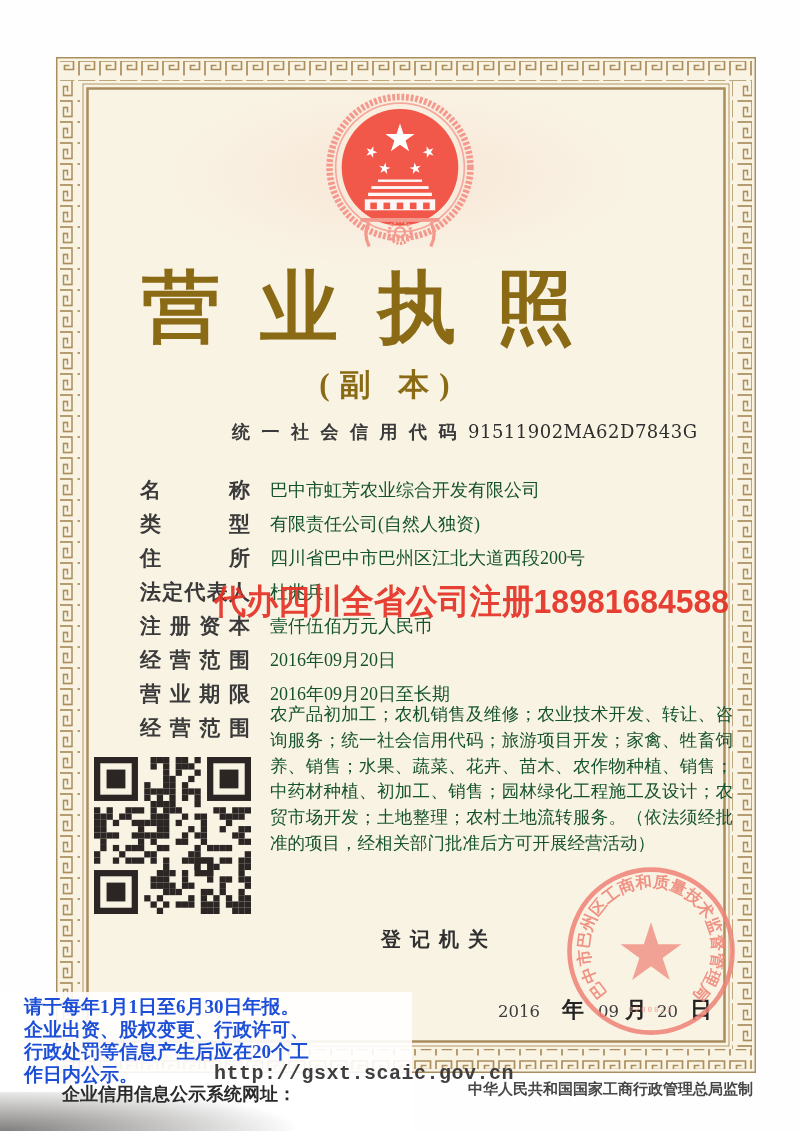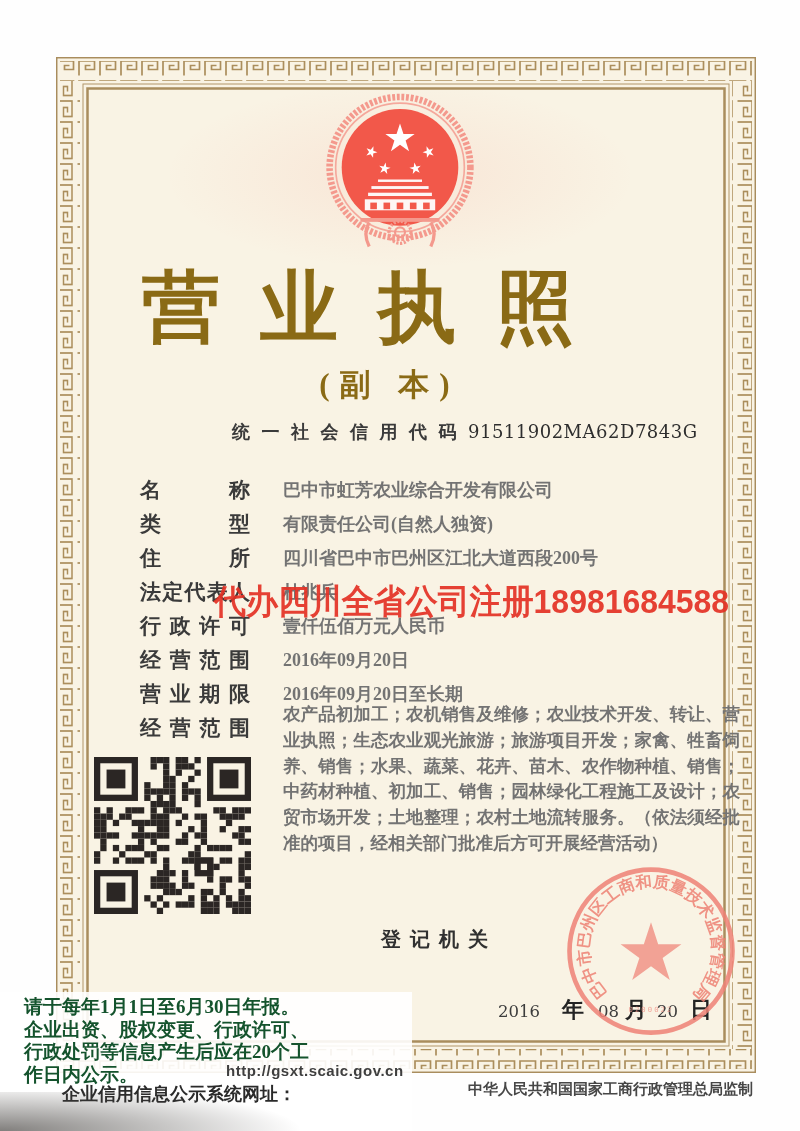--- a/index.html
+++ b/index.html
@@ -29,21 +29,21 @@
   
   #code-row{left:232px;top:420px;display:flex;align-items:baseline;white-space:nowrap;}
   #code-row .lab{font-size:18px;font-weight:700;color:#3a3a3a;letter-spacing:11.5px;}
   #code-row .val{font-size:18px;color:#2e2e2e;font-family:"DejaVu Serif",serif;letter-spacing:.5px;}
 
   
   #fields{left:140px;top:479px;width:600px;}
   .frow{display:flex;align-items:flex-start;margin-bottom:10.5px;}
   .frow .flab{width:110px;min-width:110px;font-size:21px;line-height:23.5px;font-weight:700;color:#3a3a3a;
     text-align:justify;text-align-last:justify;}
-  .frow .fval{margin-left:33px;font-size:18px;line-height:23.5px;font-weight:700;color:#737373;white-space:nowrap;}
+  .frow .fval{margin-left:20px;font-size:18px;line-height:23.5px;font-weight:400;color:#14532d;white-space:nowrap;}
   .frow.scope .fval{white-space:normal;width:463px;font-size:17.5px;line-height:25.8px;
     text-align:justify;margin-top:-15px;}
 
   
   #watermark-ad{left:214px;top:579px;font-family:"Liberation Sans",sans-serif;font-weight:bold;
     font-size:34px;color:#e43125;opacity:.92;white-space:nowrap;transform:scaleX(.94);transform-origin:left top;}
 
   
   #qr{left:94px;top:757px;width:157px;height:157px;}
 
@@ -58,25 +58,25 @@
   #issue-date .g2{margin:0 10px 0 6px;}  
   #issue-date .g3{margin-left:12px;}     
 
   
   #seal{left:553px;top:851px;width:196px;height:196px;opacity:.85;}
 
   
   #slip{left:0;top:992px;width:412px;height:139px;background:rgba(255,255,255,.9);}
 
   
-  #footer-note{left:24px;top:996px;color:#14532d;}
+  #footer-note{left:24px;top:996px;color:#1d4ed8;}
   #footer-note .ln{font-size:19px;line-height:22.6px;font-weight:600;white-space:nowrap;}
   #website-label{left:62px;top:1082px;font-size:18px;font-weight:600;color:#2a2a2a;white-space:nowrap;}
-  #website-url{left:226px;top:1062px;font-family:Liberation Sans, sans-serif;font-weight:bold;
-    font-size:15px;letter-spacing:.5px;color:#3f3f3f;white-space:nowrap;}
+  #website-url{left:214px;top:1062px;font-family:Liberation Mono, monospace;font-weight:bold;
+    font-size:20px;letter-spacing:.5px;color:#3f3f3f;white-space:nowrap;}
 
   
   #issuer-note{left:468px;top:1080px;font-size:15px;font-weight:600;color:#474747;white-space:nowrap;}
 
   
   #scan-shadow{left:0;top:1092px;width:430px;height:39px;
     background:radial-gradient(ellipse 100% 170% at 0% 100%, rgba(80,77,74,.72), rgba(80,77,74,0) 70%);}
 </style>
 </head>
 <body>
@@ -159,34 +159,34 @@
   </div>
   <div class="frow">
     <span class="flab">住所</span>
     <span class="fval">四川省巴中市巴州区江北大道西段200号</span>
   </div>
   <div class="frow">
     <span class="flab">法定代表人</span>
     <span class="fval">杜兆兵</span>
   </div>
   <div class="frow">
-    <span class="flab">行政许可</span>
+    <span class="flab">注册资本</span>
     <span class="fval">壹仟伍佰万元人民币</span>
   </div>
   <div class="frow">
     <span class="flab">经营范围</span>
     <span class="fval">2016年09月20日</span>
   </div>
   <div class="frow">
     <span class="flab">营业期限</span>
     <span class="fval">2016年09月20日至长期</span>
   </div>
   <div class="frow scope">
     <span class="flab">经营范围</span>
-    <span class="fval">农产品初加工；农机销售及维修；农业技术开发、转让、营业执照；生态农业观光旅游；旅游项目开发；家禽、牲畜饲养、销售；水果、蔬菜、花卉、苗木、农作物种植、销售；中药材种植、初加工、销售；园林绿化工程施工及设计；农贸市场开发；土地整理；农村土地流转服务。（依法须经批准的项目，经相关部门批准后方可开展经营活动）</span>
+    <span class="fval">农产品初加工；农机销售及维修；农业技术开发、转让、咨询服务；统一社会信用代码；旅游项目开发；家禽、牲畜饲养、销售；水果、蔬菜、花卉、苗木、农作物种植、销售；中药材种植、初加工、销售；园林绿化工程施工及设计；农贸市场开发；土地整理；农村土地流转服务。（依法须经批准的项目，经相关部门批准后方可开展经营活动）</span>
   </div>
 </div>
 
 <div id="watermark-ad" class="abs">代办四川全省公司注册18981684588</div>
 
 <div id="qr" class="abs"><svg width="157" height="157" viewBox="0 0 157 157" xmlns="http://www.w3.org/2000/svg">
       <rect x="56.52" y="0.00" width="6.28" height="6.28" fill="#2b2624"></rect>
       <rect x="62.80" y="0.00" width="6.28" height="6.28" fill="#2b2624"></rect>
       <rect x="69.08" y="0.00" width="6.28" height="6.28" fill="#2b2624"></rect>
       <rect x="81.64" y="0.00" width="6.28" height="6.28" fill="#2b2624"></rect>
@@ -408,21 +408,21 @@
       <rect x="12.56" y="125.60" width="18.84" height="18.84" fill="#2b2624"></rect>
       <rect x="100.48" y="100.48" width="18.84" height="18.84" fill="#2b2624"></rect>
       <rect x="106.76" y="106.76" width="6.28" height="6.28" fill="#f9f3e4"></rect>
     </svg></div>
 
 <div id="reg-auth" class="abs">登记机关</div>
 
 <div id="issue-date" class="abs">
   <span class="num">2016</span>
   <span class="unit g1">年</span>
-  <span class="num">08</span>
+  <span class="num">09</span>
   <span class="unit g2">月</span>
   <span class="num">20</span>
   <span class="unit g3">日</span>
 </div>
 
 <svg id="seal" class="abs" viewBox="0 0 190 190" xmlns="http://www.w3.org/2000/svg">
   <defs>
     <path id="sealArc" d="M 60.6,144.1 A 60,60 0 1 1 129.4,144.1" fill="none"></path>
   </defs>
   <circle cx="95" cy="97" r="79" fill="none" stroke="#ef8276" stroke-width="4.5"></circle>

